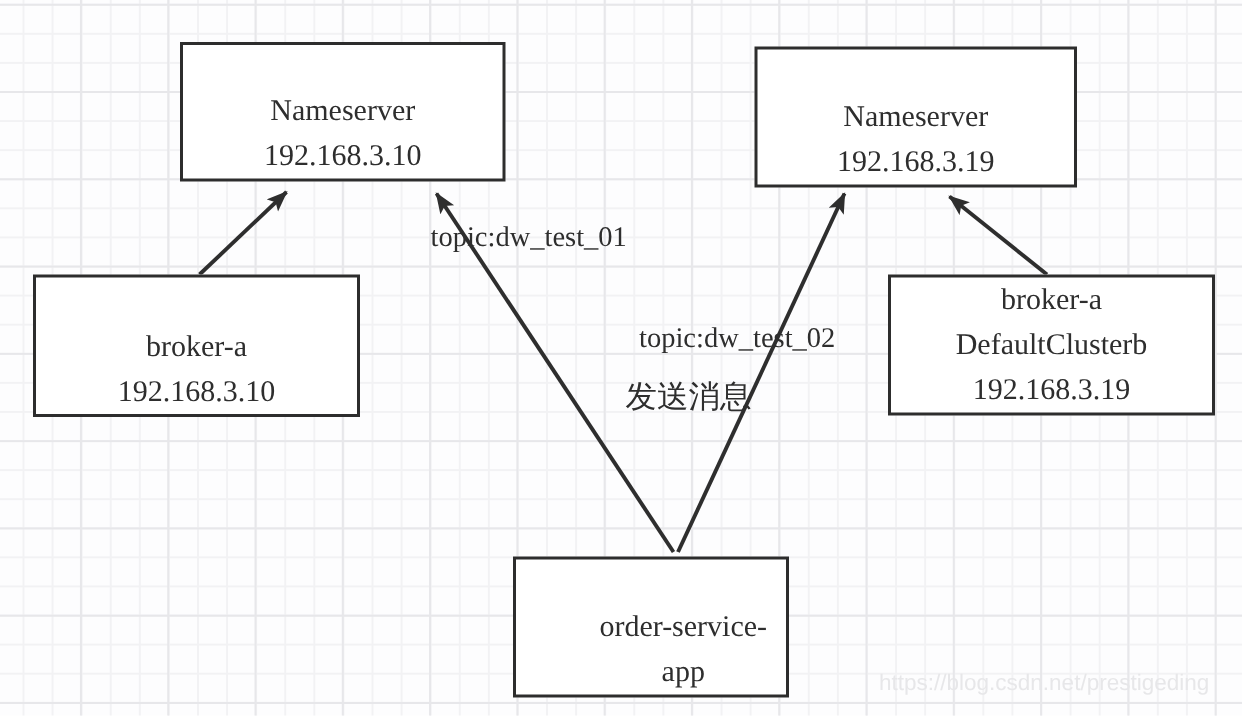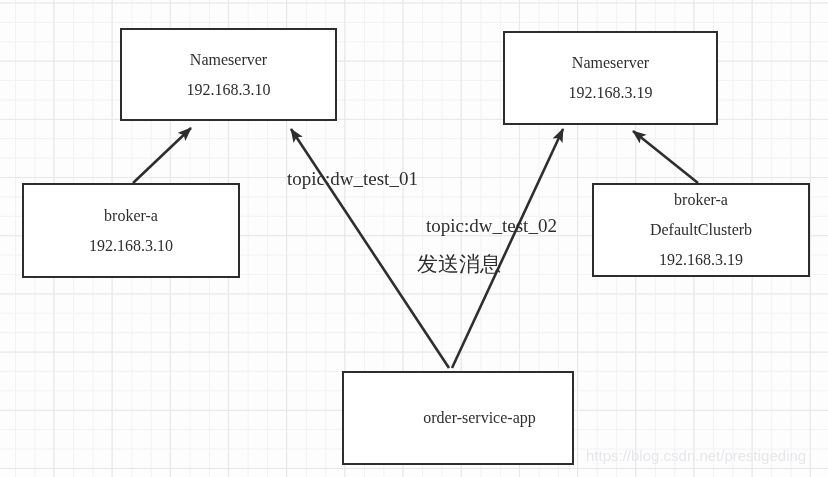--- a/index.html
+++ b/index.html
@@ -17,41 +17,41 @@
       linear-gradient(var(--grid-minor) 1px, transparent 1px),
       linear-gradient(90deg, var(--grid-minor) 1px, transparent 1px);
     background-size:58.2px 58.2px,58.2px 58.2px,19.4px 19.4px,19.4px 19.4px;
     background-position:-4.9px 2.5px,-4.9px 2.5px,-4.4px 2.5px,-4.4px 2.5px;
   }
   svg.edges{position:absolute;left:0;top:0;z-index:1;}
   svg.edges path.edge{stroke:var(--arrow);stroke-width:2.6;fill:none;}
   .node{
     position:absolute; z-index:2; box-sizing:border-box;
     background:var(--box-fill); border:2.8px solid var(--box-border);
-    display:flex; align-items:center; justify-content:center;
-    text-align:center; color:var(--text); font-size:16px; line-height:30px;
+    display:flex; align-items:flex-end; justify-content:center;
+    text-align:center; color:var(--text); font-size:20px; line-height:30px;
   }
   .node span{display:block;}
   .edge-label{
     position:absolute; z-index:3; color:var(--text); font-size:19px;
     white-space:nowrap; background:transparent;
   }
   .annotation{
     position:absolute; z-index:3; color:var(--text); font-size:21px; white-space:nowrap;
   }
   .watermark{
     position:absolute; z-index:4; color:var(--watermark); font-size:15px;
     font-family:"Liberation Sans","DejaVu Sans",sans-serif; white-space:nowrap;
   }
   #node-nameserver-1{left:120px; top:28px;  width:217px; height:93px;}
   #node-nameserver-2{left:503px; top:31px;  width:215px; height:94px;}
   #node-broker-a    {left:22px;  top:183px; width:218px; height:95px;}
   #node-broker-b    {left:592px; top:183px; width:218px; height:94px;}
-  #node-order-app   {left:342px; top:371px; width:232px; height:94px;padding-left:43px;}
-  #label-topic1{left:287px; top:168px;}
+  #node-order-app   {left:342px; top:371px; width:184px; height:94px;padding-left:43px;}
+  #label-topic1{left:287px; top:148px;}
   #label-topic2{left:426px; top:215px;}
   #annotation-send{left:417px; top:250px;}
   #watermark{left:586px; top:447px;}
 </style>
 </head>
 <body>
 
 <div class="canvas">
 
   <svg class="edges" width="828" height="477" viewBox="0 0 828 477">

